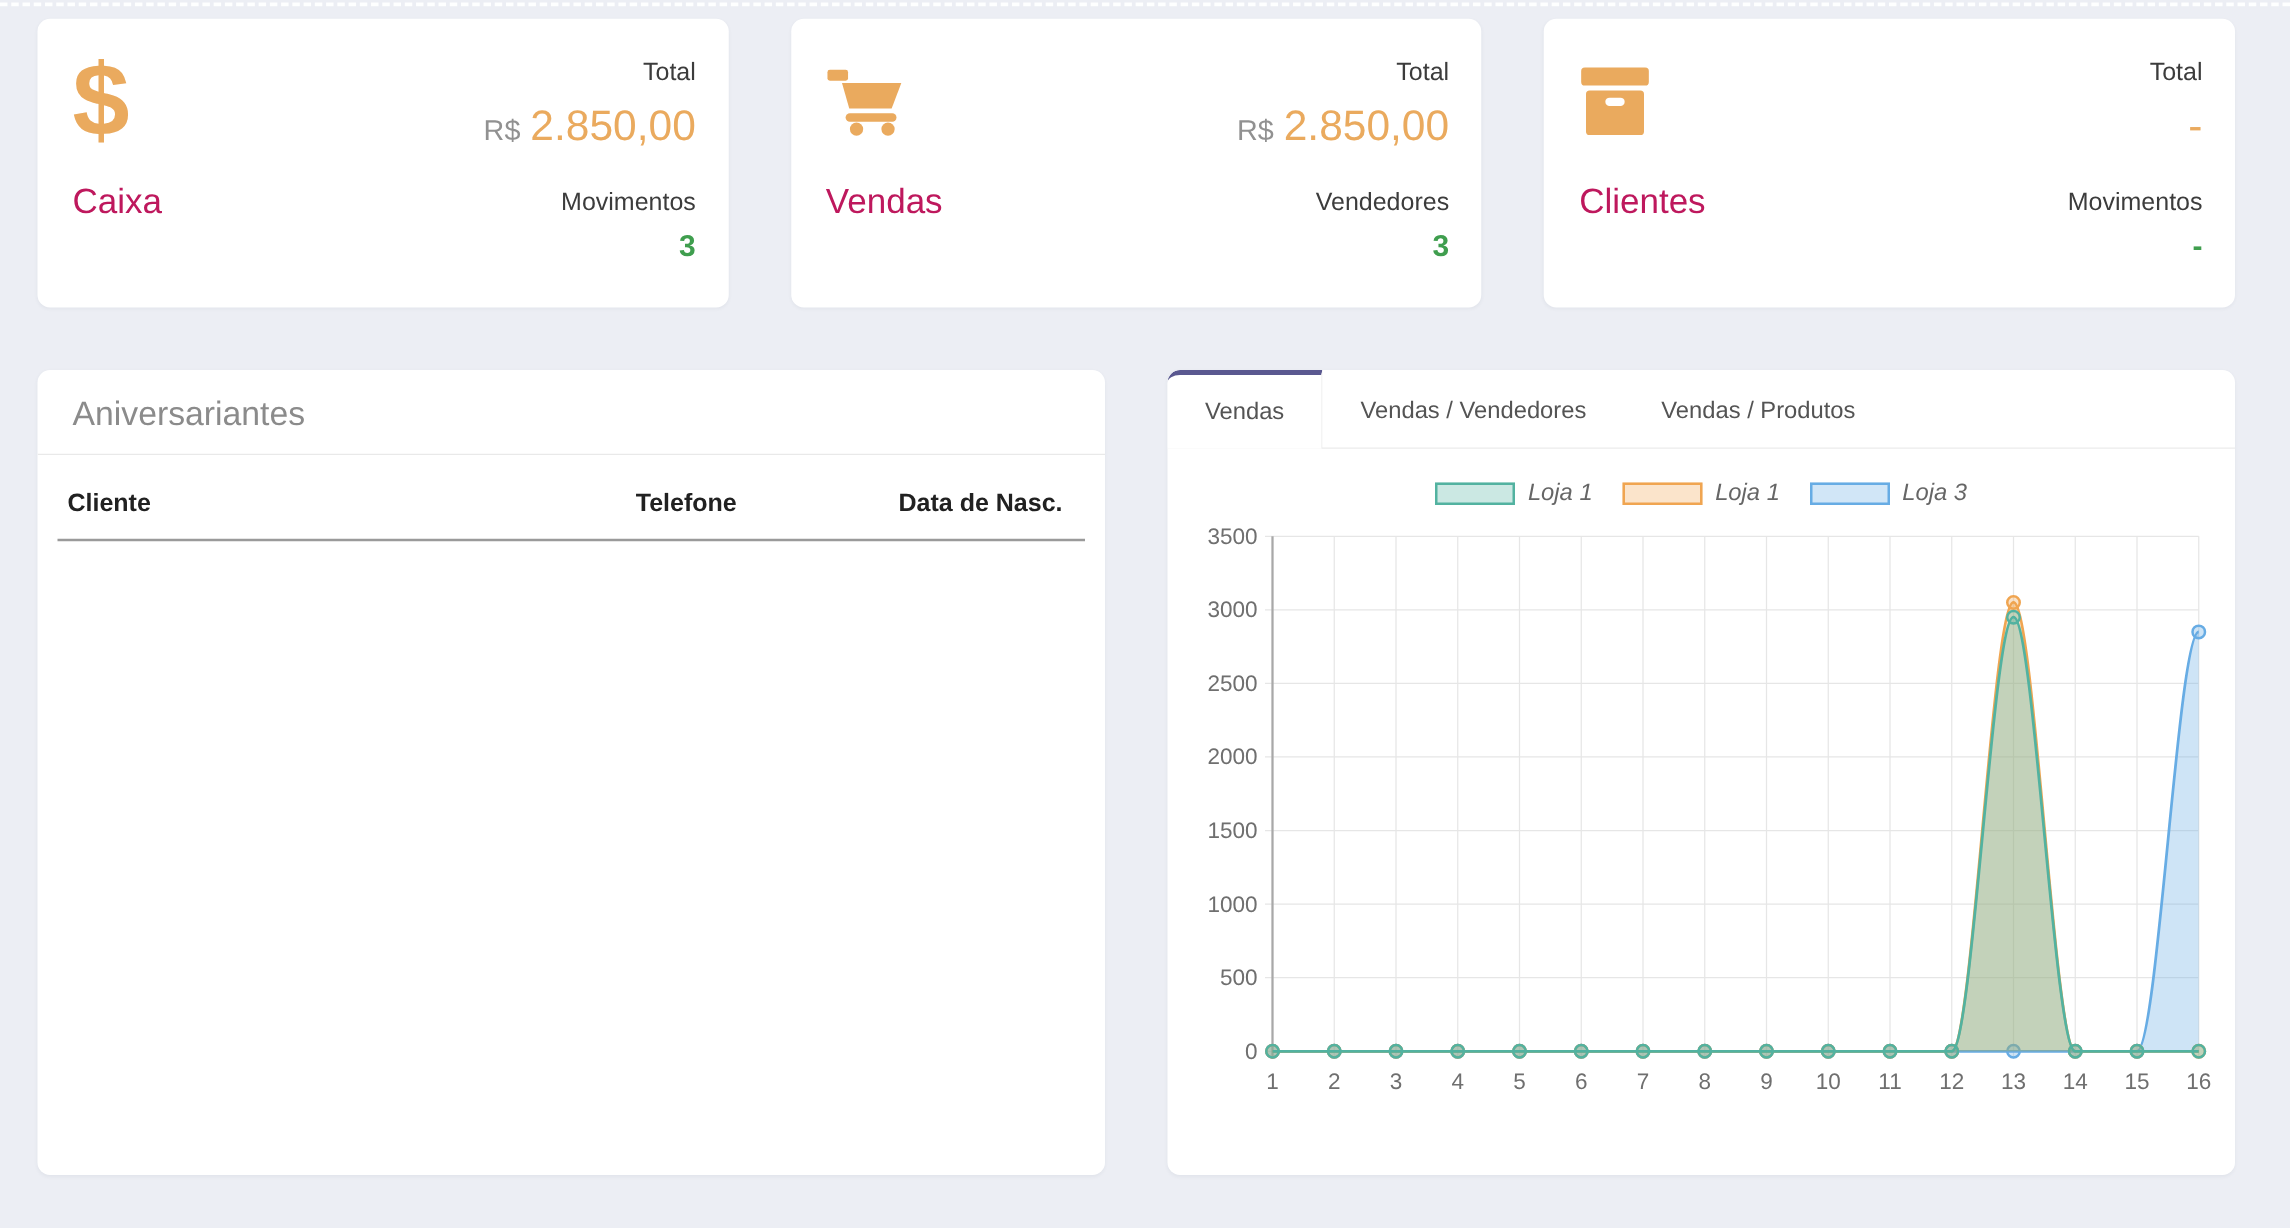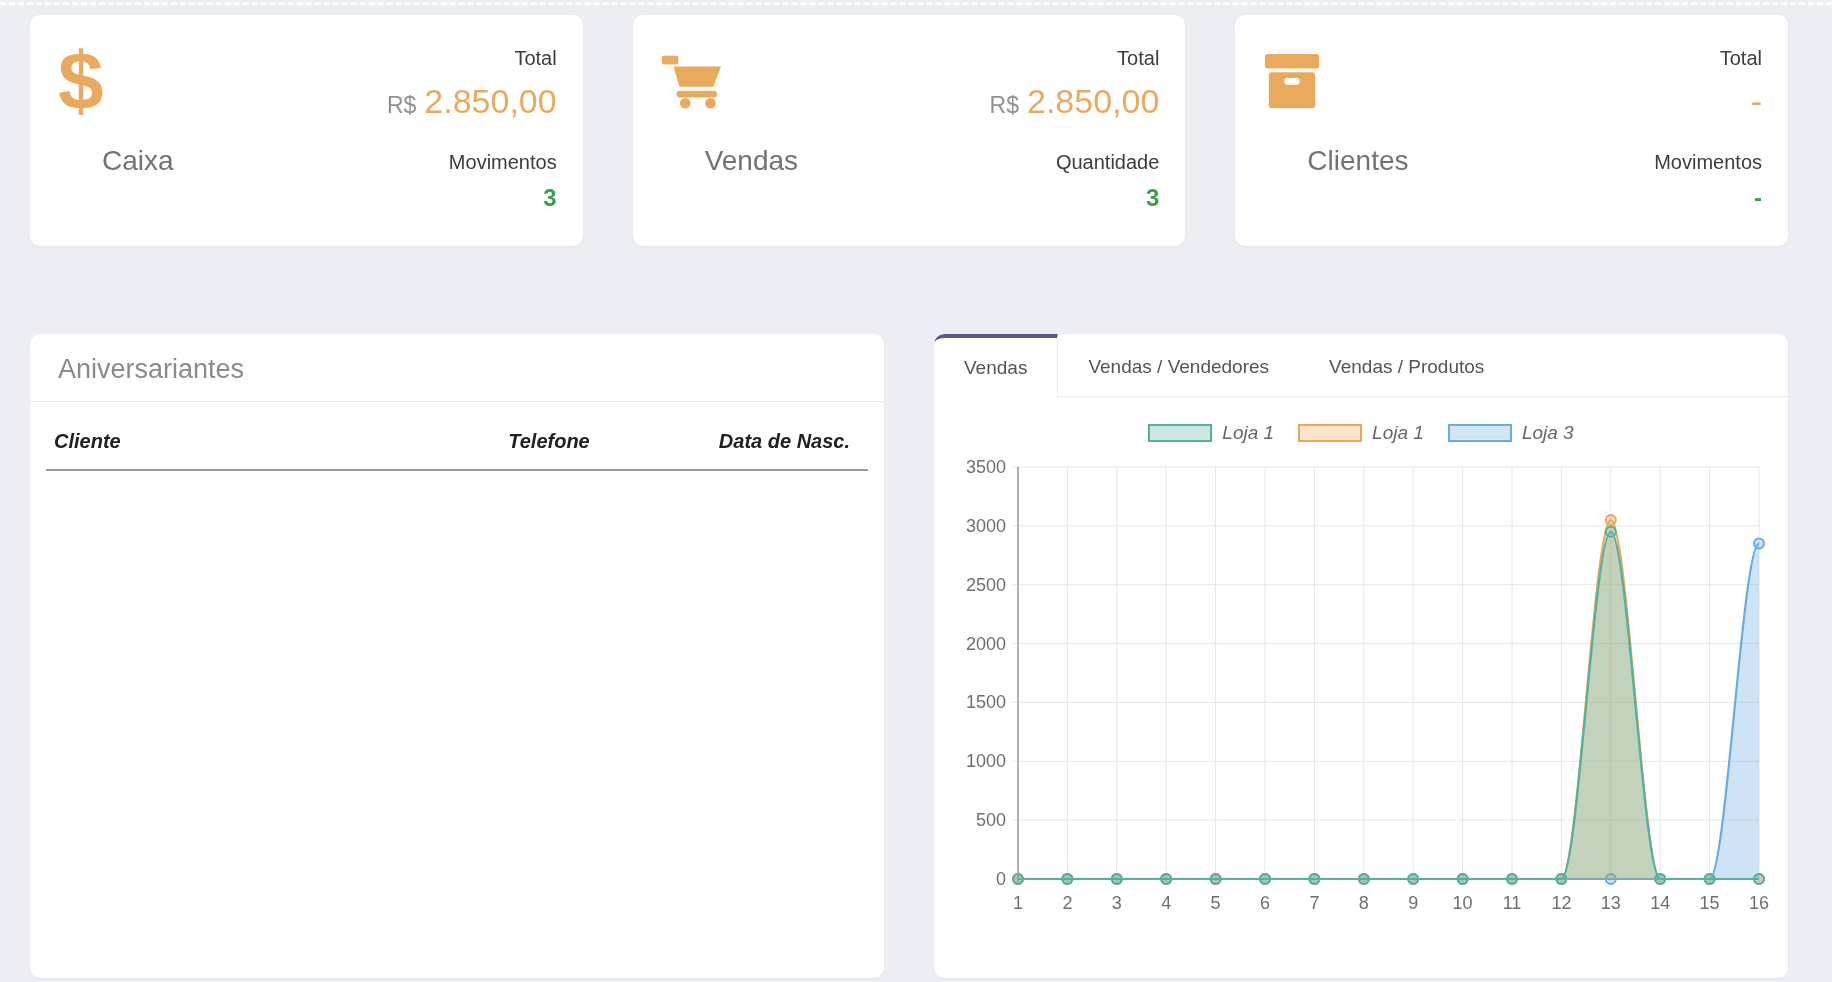--- a/index.html
+++ b/index.html
@@ -25,42 +25,42 @@
   }
   .stat-card { height:231px; display:flex; justify-content:space-between; }
   .stat-left { padding:16px 0 0 28px; }
   .stat-icon-box { height:100px; display:flex; align-items:center; }
   .dollar-glyph {
     font-size:82px; font-weight:700; line-height:1;
     color:var(--accent_orange,#eaaa5e);
   }
   .stat-icon-box svg { display:block; }
   .icon-fill { fill:var(--accent_orange,#eaaa5e); }
-  .stat-label { margin-top:14px; font-size:28px; color:#737373;margin-left:44px; }
+  .stat-label { margin-top:14px; font-size:28px; color:#be185d; }
   .stat-right {
     padding:32px 26px 24px 0;
     display:flex; flex-direction:column; align-items:flex-end;
   }
   .row-label { font-size:20px; color:#3c3c3c;text-align:center; }
   .row-value { margin:12px 0 30px; display:flex; align-items:baseline; gap:8px; }
   .value-prefix { font-size:23px; color:#919191; }
   .value-amount { font-size:34px; font-weight:400; color:var(--accent_orange,#eaaa5e); }
   .sub-value { margin-top:10px; font-size:24px; font-weight:700; color:var(--accent_green,#3f9e4e); }
   
   .bottom-row {
     position:absolute; left:30px; top:296px; width:1758px; height:644px;
-    display:grid; grid-template-columns:1fr 1fr; gap:50px;margin-top:38px;
+    display:grid; grid-template-columns:1fr 1fr; gap:50px;
   }
   
   .bd-card { position:relative; overflow:hidden; }
   .bd-title {
     padding:20px 28px 16px; font-size:27px; color:#8b8b8b;
     border-bottom:1px solid #e9e9e9;
   }
-  .bd-table { padding:28px 16px 0;font-style:italic; }
+  .bd-table { padding:28px 16px 0; }
   .bd-head {
     display:grid; grid-template-columns:1fr 190px 220px;
     font-size:20px; font-weight:700; color:#212121;
     padding:0 4px 16px 8px;
     border-bottom:2px solid #9a9a9a;
   }
   .bd-col-telefone { text-align:center; }
   .bd-col-nasc { text-align:right; padding-right:14px; }
   
   .chart-card { position:relative; overflow:hidden; }
@@ -129,21 +129,21 @@
           </span>
         </div>
         <div class="stat-label">Vendas</div>
       </div>
       <div class="stat-right">
         <div class="row-label">Total</div>
         <div class="row-value">
           <span class="value-prefix">R$</span>
           <span class="value-amount">2.850,00</span>
         </div>
-        <div class="row-label">Quantidade</div>
+        <div class="row-label">Vendedores</div>
         <div class="sub-value">3</div>
       </div>
     </div>
 
     <div class="card stat-card">
       <div class="stat-left">
         <div class="stat-icon-box">
           <span>
             <svg width="58" height="58" viewBox="0 0 60 60">
               <rect class="icon-fill" x="2" y="2" width="56" height="15" rx="3"></rect>

